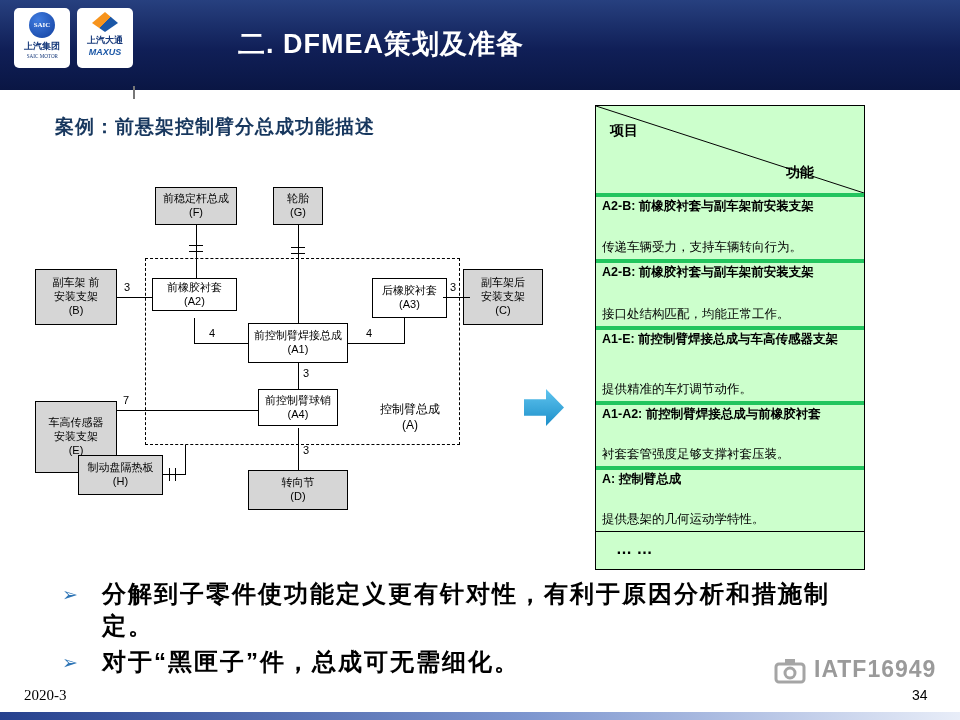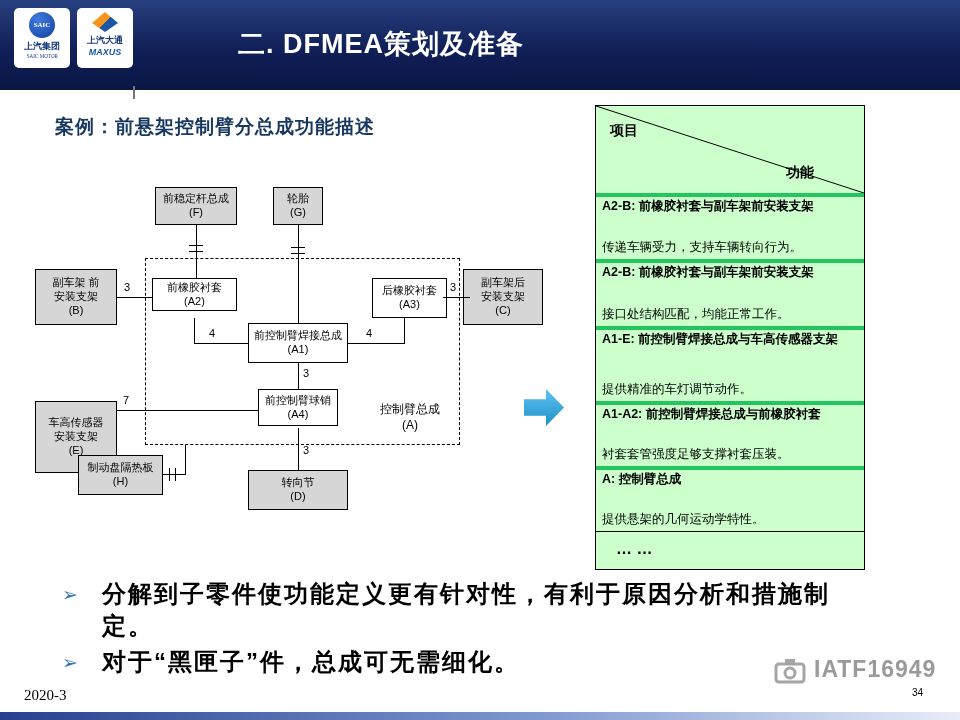--- a/index.html
+++ b/index.html
@@ -67,21 +67,21 @@
 
   
   .bullet { position:absolute; left:62px; display:flex; }
   .bullet .marker { width:40px; flex:none; font-size:19px; color:#2E75B6;
     font-weight:bold; padding-top:5px; }
   .btext { width:762px; font-size:24px; font-weight:bold; letter-spacing:2px; line-height:1.35; }
   .red { color:#000000; }
 
   
   .footer-date { position:absolute; left:24px; top:687px; font-size:15px;font-family:Liberation Serif, serif; }
-  .footer-page { position:absolute; left:912px; top:687px; font-size:10px; }
+  .footer-page { position:absolute; left:912px; top:687px; font-size:14px; }
   .bottom-bar { position:absolute; left:0; top:712px; width:960px; height:8px;
     background:linear-gradient(90deg,#26418e 0%,#7d96cf 55%,#e8edf8 100%); }
   .watermark { position:absolute; left:772px; top:656px; display:flex;
     gap:6px; color:#9a9a9a; }
   .wm-text { font-size:23px; font-weight:bold; letter-spacing:1px; }
 </style>
 </head>
 <body>
 
 <div class="header">

